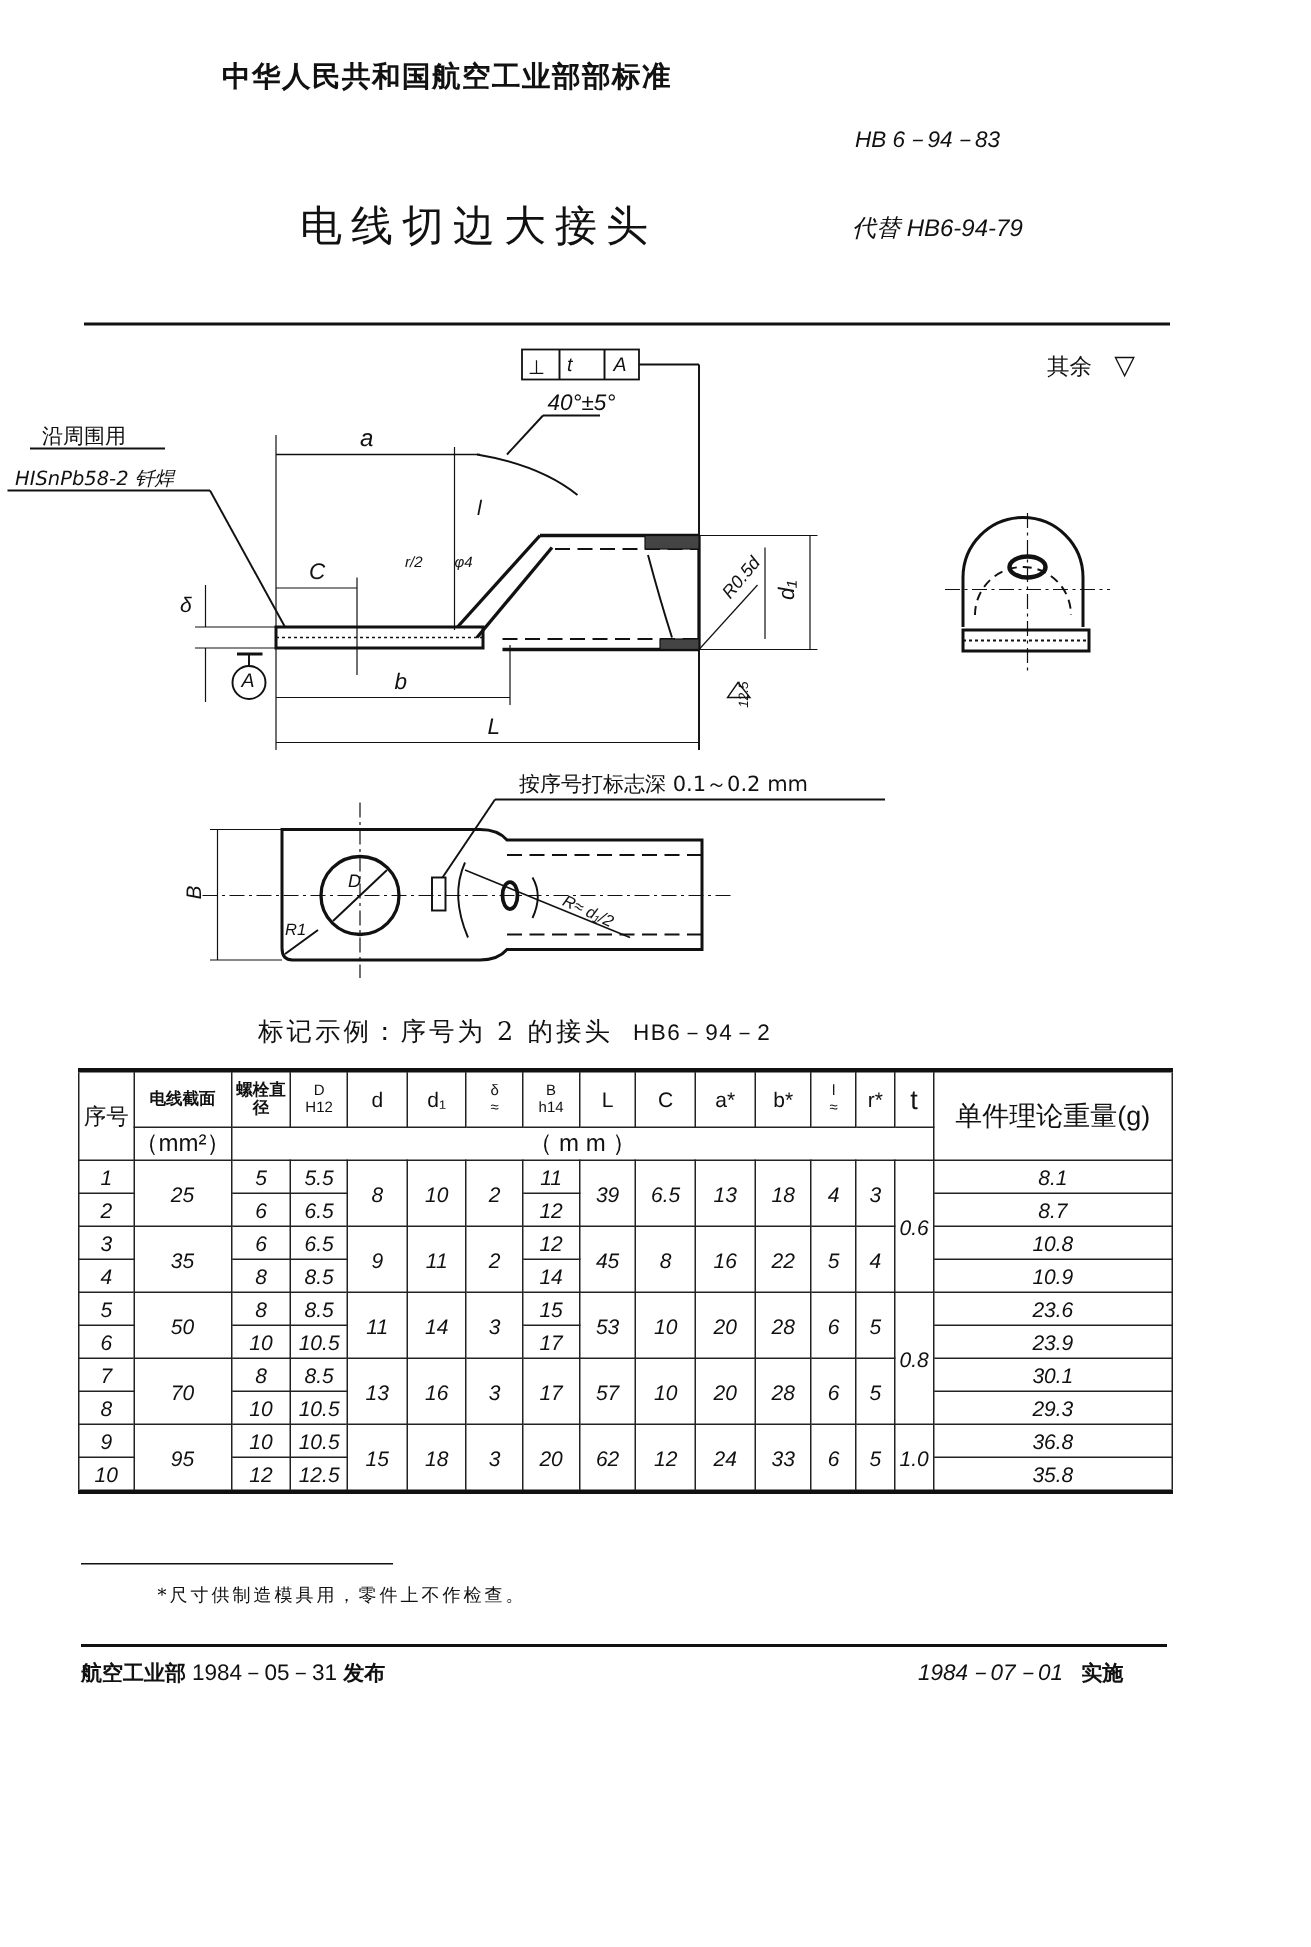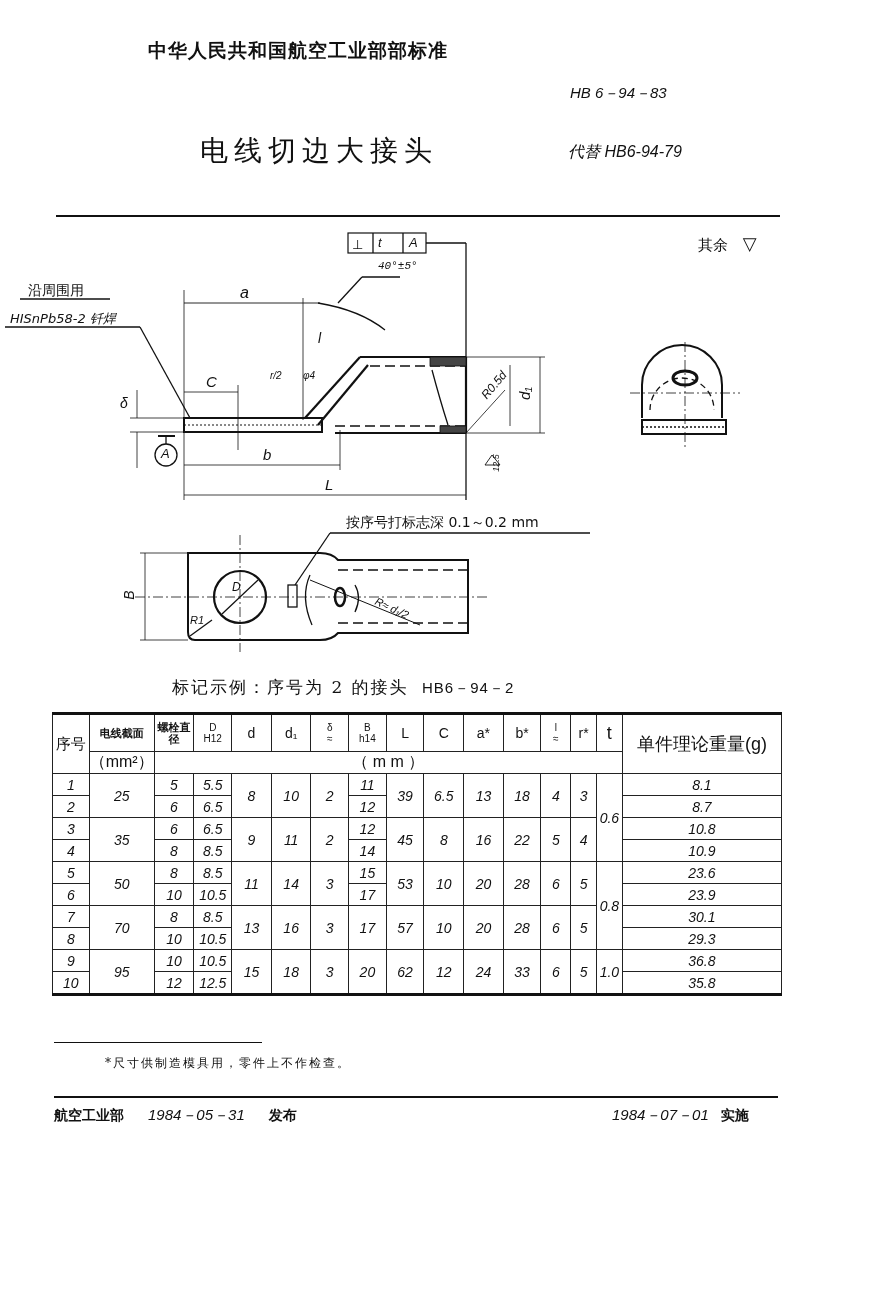--- a/index.html
+++ b/index.html
@@ -18,21 +18,21 @@
   table.spec{position:absolute;left:52px;top:712px;width:730px;border-collapse:collapse;font-family:"Liberation Sans",sans-serif;font-style:italic;font-size:14px;}
   table.spec td{border:1px solid #222;text-align:center;padding:0;height:21px;}
   table.spec tr.head td{height:36px;font-style:normal;}
   table.spec tr.unit td{height:18px;font-size:16px;font-style:normal;}
   table.spec{border-top:3px solid #111;border-bottom:3px solid #111;}
   .hsmall{font-size:11px;line-height:12px;font-weight:bold;}
   .hfrac{font-size:10px;line-height:11px;}
   .weight-h{font-size:18px;font-style:normal;}
   .footnote{left:105px;top:1055px;font-size:12px;letter-spacing:2px;font-family:"DejaVu Serif",serif;}
   .footer-left{left:54px;top:1106px;font-size:14px;font-weight:bold;}
-  .footer-left .dt{font-weight:normal;font-style:italic;font-family:"Liberation Sans",sans-serif;font-size:15px;margin:0 24px;}
+  .footer-left .dt{font-weight:normal;font-family:"Liberation Sans",sans-serif;font-size:15px;margin:0 4px;}
   .footer-right{left:612px;top:1106px;font-size:14px;font-weight:bold;}
   .footer-right .dt{font-weight:normal;font-style:italic;font-family:"Liberation Sans",sans-serif;font-size:15px;margin-right:12px;}
   .lbl{position:absolute;font-family:"Liberation Sans",sans-serif;font-style:italic;font-size:14px;}
   .cn{position:absolute;font-size:13px;}
 </style>
 </head>
 <body>
 
 <div class="abs org">中华人民共和国航空工业部部标准</div>
 <div class="abs stdno">HB 6－94－83</div>
@@ -130,21 +130,21 @@
     <line x1="145" y1="553" x2="145" y2="640" stroke-width="0.8"></line>
     <line x1="190" y1="636" x2="212" y2="620"></line>
   </g>
   <g fill="#111" stroke="none">
     <text x="352" y="249" font-size="13" font-family="Liberation Sans, sans-serif">⊥</text>
   </g>
 </svg>
 
 <span class="lbl" style="left:378px;top:235px;font-size:13px;">t</span>
 <span class="lbl" style="left:409px;top:235px;font-size:13px;">A</span>
-<span class="lbl" style="left:378px;top:260px;font-size:11px;font-family:Liberation Mono, monospace;">40°±5°</span>
+<span class="lbl" style="left:365px;top:260px;font-size:15px;">40°±5°</span>
 <span class="cn" style="left:28px;top:282px;font-size:14px;">沿周围用</span>
 <span class="cn" style="left:10px;top:310px;font-size:13px;font-style:italic;">HISnPb58-2 钎焊</span>
 <span class="lbl" style="left:240px;top:284px;font-size:16px;">a</span>
 <span class="lbl" style="left:206px;top:373px;font-size:15px;">C</span>
 <span class="lbl" style="left:263px;top:446px;font-size:15px;">b</span>
 <span class="lbl" style="left:325px;top:476px;font-size:15px;">L</span>
 <span class="lbl" style="left:120px;top:395px;font-size:14px;">δ</span>
 <span class="lbl" style="left:270px;top:370px;font-size:10px;">r/2</span>
 <span class="lbl" style="left:318px;top:330px;font-size:14px;">l</span>
 <span class="lbl" style="left:303px;top:370px;font-size:10px;">φ4</span>

